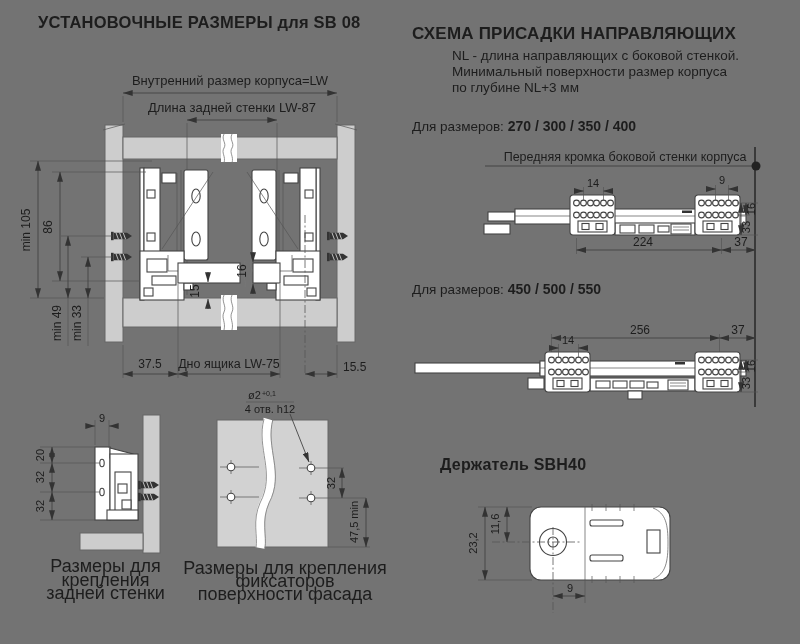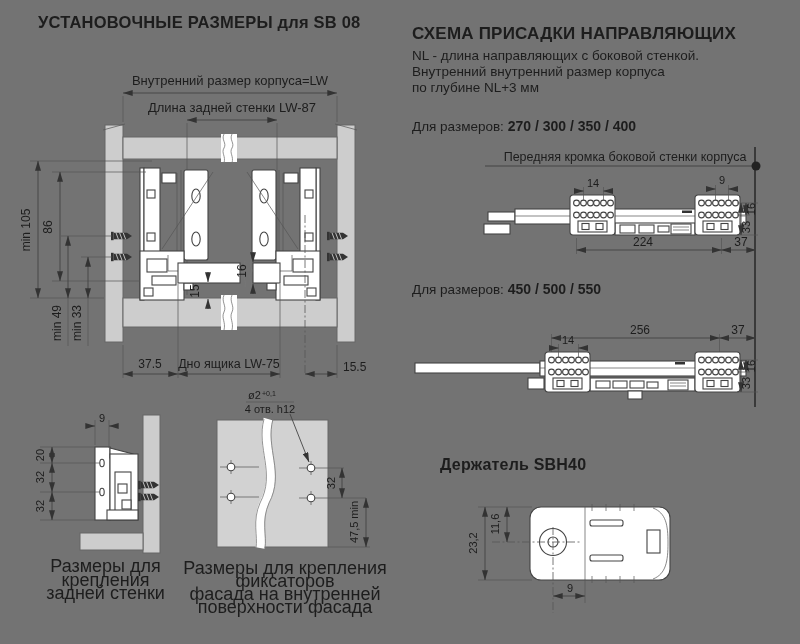--- a/index.html
+++ b/index.html
@@ -1,20 +1,20 @@
 <!DOCTYPE html>
 <html><head>
 <meta charset="utf-8">
 <style>
   html,body{margin:0;padding:0;background:#fff;}
   #stage{position:relative;width:800px;height:644px;background:#737373;overflow:hidden;
          font-family:"Liberation Sans",sans-serif;color:#1d1d1d;}
   .abs{position:absolute;}
   .title{font-weight:bold;font-size:16.5px;letter-spacing:.2px;white-space:nowrap;}
-  .note{font-size:13.5px;line-height:16px;white-space:nowrap;}
+  .note{font-size:13.5px;line-height:16px;white-space:nowrap;margin-left:40px;}
   .sizes{font-size:13.5px;white-space:nowrap;}
   .sizes b{font-size:14px;margin-top:44px;}
   .caption{font-size:18px;line-height:13.5px;text-align:center;}
   .vline{background:#3a3a3a;}
   svg{display:block;}
   svg text{font-family:"Liberation Sans",sans-serif;fill:#1d1d1d;}
   .t11{font-size:11px;} .t12{font-size:12px;} .t125{font-size:12.5px;} .t13{font-size:13px;} .t7{font-size:7px;}
   .o{fill:#fff;stroke:#444;stroke-width:1.1;}
   .g{fill:#cdcdcd;stroke:#666;stroke-width:1;}
   .dl{stroke:#444;stroke-width:.9;fill:none;}
@@ -27,21 +27,21 @@
 <body>
 
 <div id="stage">
 
   <div class="abs title" style="left:38px;top:13px;">УСТАНОВОЧНЫЕ РАЗМЕРЫ для SB 08</div>
 
   <div class="abs title" style="left:412px;top:24px;font-size:17px;">СХЕМА ПРИСАДКИ НАПРАВЛЯЮЩИХ</div>
 
   <div class="abs note" style="left:412px;top:48px;">
     <div>NL - длина направляющих с боковой стенкой.</div>
-    <div>Внутренний внутренний размер корпуса</div>
+    <div>Минимальный поверхности размер корпуса</div>
     <div>по глубине NL+3 мм</div>
   </div>
 
   <div class="abs sizes" style="left:412px;top:118px;">
     <span>Для размеров:</span>
     <b>270 / 300 / 350 / 400</b>
   </div>
 
   <div class="abs sizes" style="left:412px;top:281px;">
     <span>Для размеров:</span>
@@ -230,21 +230,20 @@
       <line class="dl" x1="160" y1="80" x2="160" y2="110" marker-start="url(#af)" marker-end="url(#af)"></line>
       <text class="t11" transform="rotate(-90 153 95)" x="153" y="95" text-anchor="middle">32</text>
       <path class="xl" d="M146,159 H188"></path>
       <line class="dl" x1="184" y1="110" x2="184" y2="159" marker-start="url(#af)" marker-end="url(#af)"></line>
       <text class="t11" transform="rotate(-90 176 134)" x="176" y="134" text-anchor="middle">47,5 min</text>
     </g>
   </svg>
 
   <div class="abs caption" style="left:175px;top:562px;width:220px;line-height:13px;">
     <div>Размеры для крепления фиксаторов</div>
-    <div>фасада на внутренней</div>
     <div>поверхности фасада</div>
   </div>
 
   <svg class="abs" style="left:400px;top:143px;" width="400" height="125" viewBox="0 0 400 125">
     <defs>
       <marker id="ar1" viewBox="0 0 10 6" refX="9.7" refY="3" markerWidth="10" markerHeight="6" markerUnits="userSpaceOnUse" orient="auto-start-reverse">
         <path d="M0,0L10,3L0,6Z" fill="#333"></path>
       </marker>
       <g id="plate1">
         <rect class="o" x="0" y="0" width="45" height="40" rx="3"></rect>

